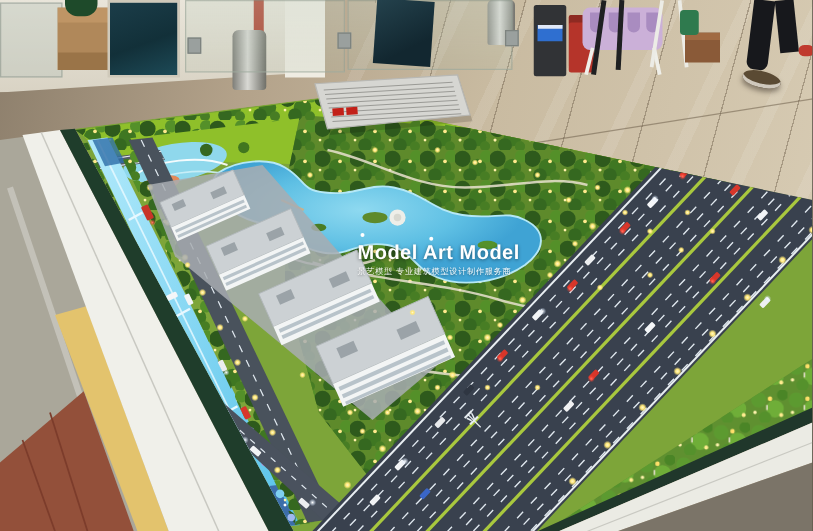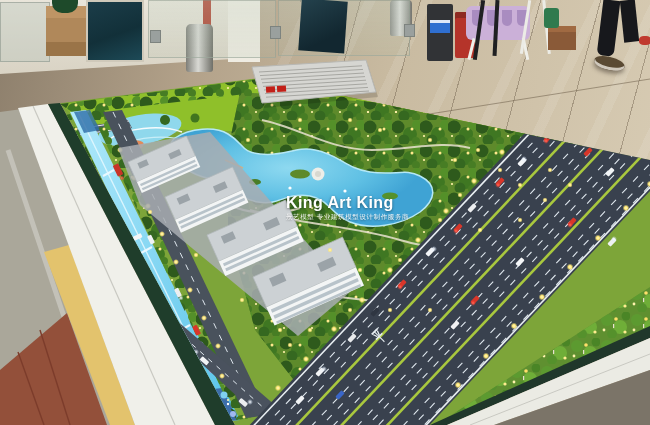--- a/index.html
+++ b/index.html
@@ -463,17 +463,17 @@
   </svg>
 
   <div class="glass" style="left:148px;width:126px;"></div>
   <div class="glass" style="left:278px;width:130px;height:54px;"></div>
   <div class="drape"></div>
   <div class="clamp" style="left:270px;top:26px;"></div>
   <div class="clamp" style="left:404px;top:24px;"></div>
   <div class="clamp" style="left:150px;top:30px;"></div>
 
   <div class="wm">
-    <div class="wm-title">King Art King</div>
+    <div class="wm-title">Model Art Model</div>
     <div class="wm-sub">景艺模型 专业建筑模型设计制作服务商</div>
   </div>
 
 </div>
 
 </body></html>

